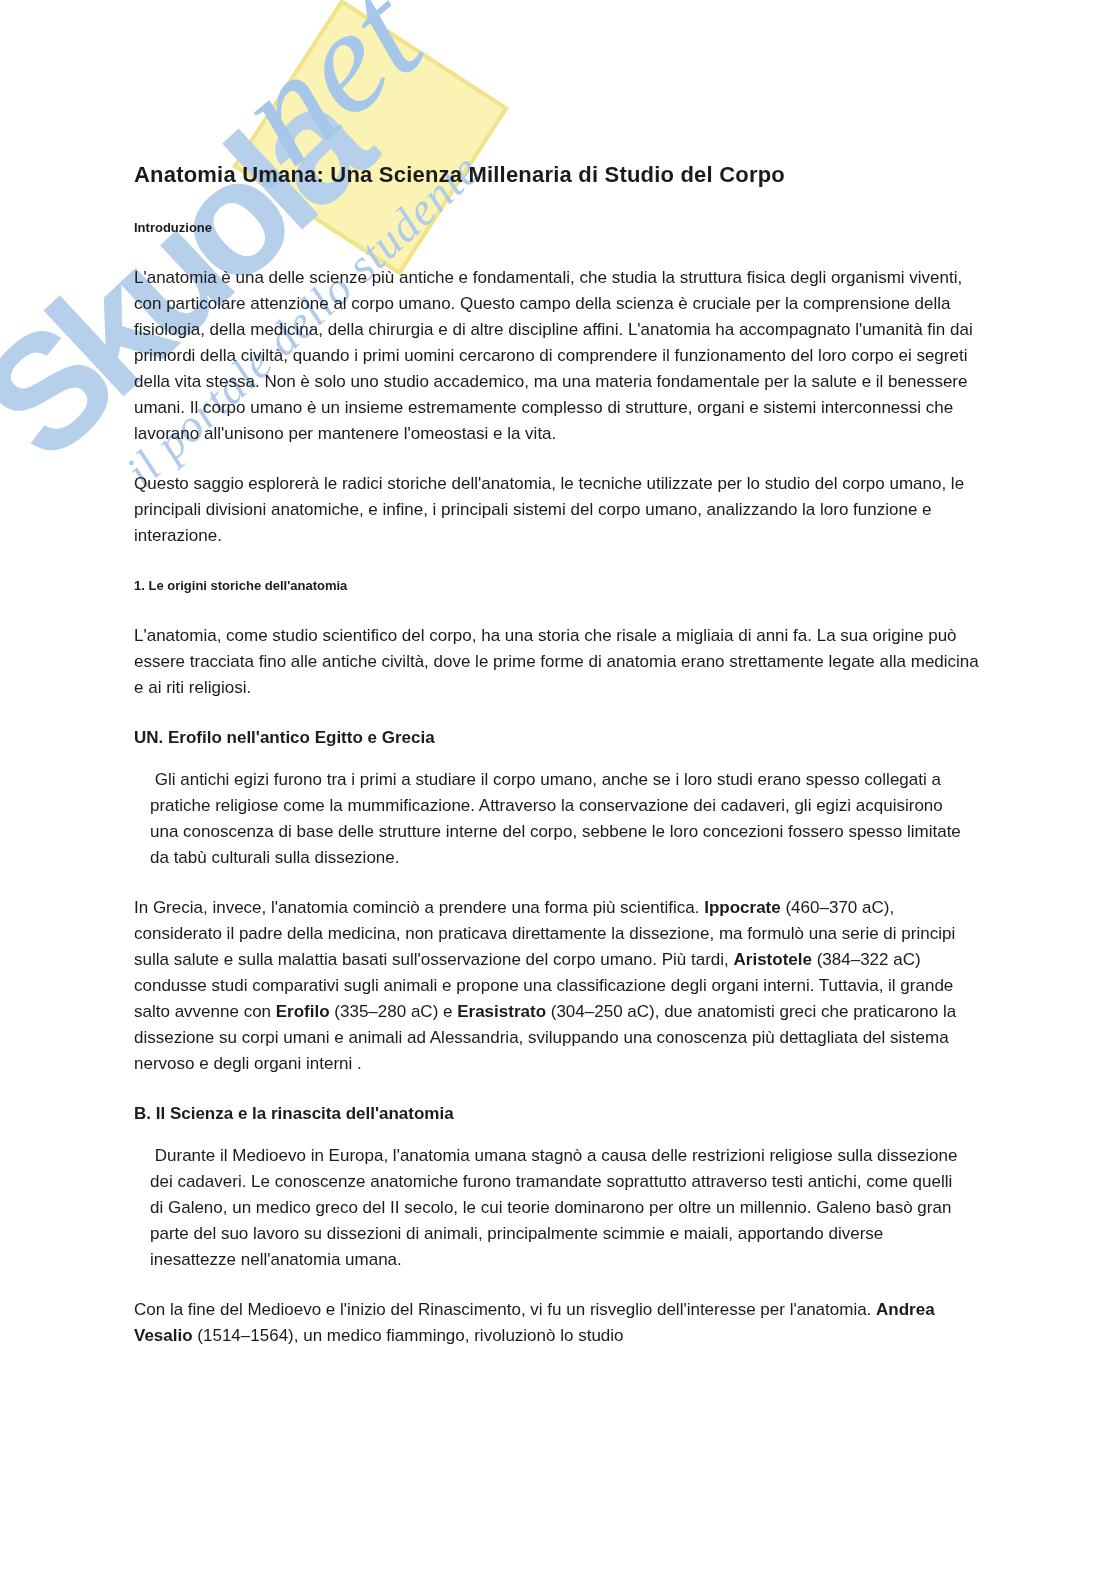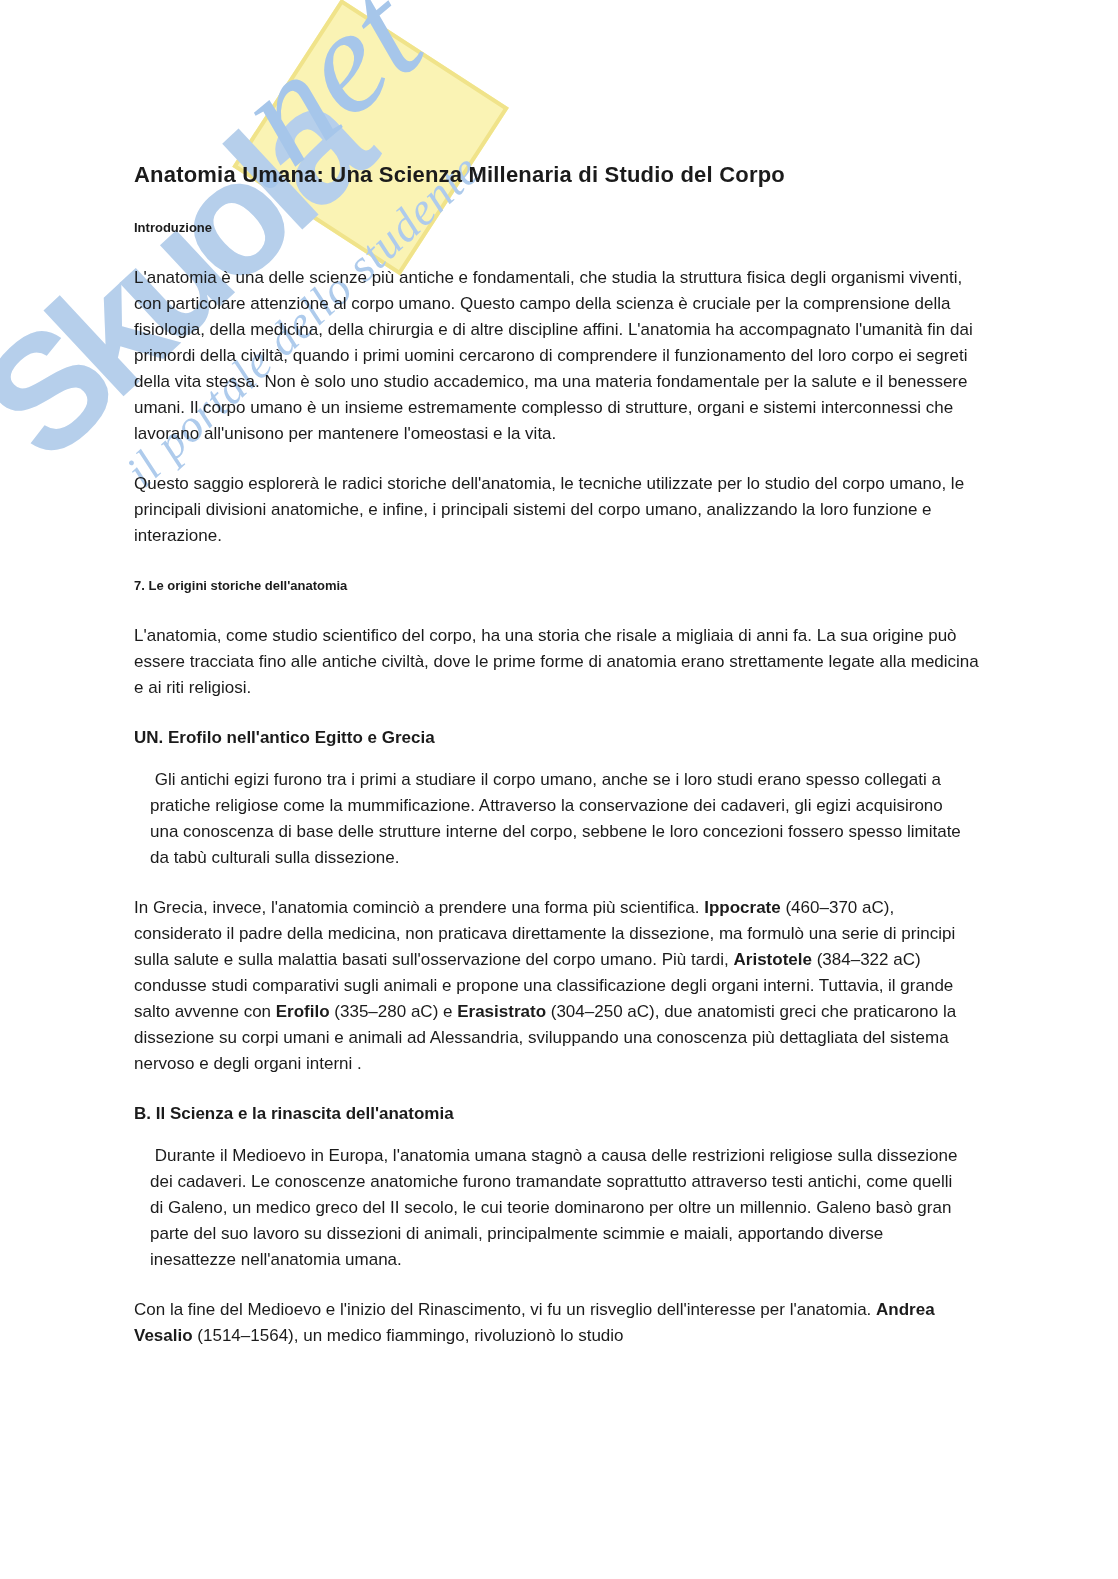--- a/index.html
+++ b/index.html
@@ -139,21 +139,21 @@
   <div class="content">
 
     <h1 class="doc-title">Anatomia Umana: Una Scienza Millenaria di Studio del Corpo</h1>
 
     <h2 class="h-sec">Introduzione</h2>
 
     <p class="para">L'anatomia è una delle scienze più antiche e fondamentali, che studia la struttura fisica degli organismi viventi, con particolare attenzione al corpo umano. Questo campo della scienza è cruciale per la comprensione della fisiologia, della medicina, della chirurgia e di altre discipline affini. L'anatomia ha accompagnato l'umanità fin dai primordi della civiltà, quando i primi uomini cercarono di comprendere il funzionamento del loro corpo ei segreti della vita stessa. Non è solo uno studio accademico, ma una materia fondamentale per la salute e il benessere umani. Il corpo umano è un insieme estremamente complesso di strutture, organi e sistemi interconnessi che lavorano all'unisono per mantenere l'omeostasi e la vita.</p>
 
     <p class="para">Questo saggio esplorerà le radici storiche dell'anatomia, le tecniche utilizzate per lo studio del corpo umano, le principali divisioni anatomiche, e infine, i principali sistemi del corpo umano, analizzando la loro funzione e interazione.</p>
 
-    <h2 class="h-sec">7. Le origini storiche dell'anatomia</h2>
+    <h2 class="h-sec">1. Le origini storiche dell'anatomia</h2>
 
     <p class="para">L'anatomia, come studio scientifico del corpo, ha una storia che risale a migliaia di anni fa. La sua origine può essere tracciata fino alle antiche civiltà, dove le prime forme di anatomia erano strettamente legate alla medicina e ai riti religiosi.</p>
 
     <div class="block">
       <h3 class="h-sub">UN. Erofilo nell'antico Egitto e Grecia</h3>
       <p class="para"> Gli antichi egizi furono tra i primi a studiare il corpo umano, anche se i loro studi erano spesso collegati a pratiche religiose come la mummificazione. Attraverso la conservazione dei cadaveri, gli egizi acquisirono una conoscenza di base delle strutture interne del corpo, sebbene le loro concezioni fossero spesso limitate da tabù culturali sulla dissezione.</p>
     </div>
 
     <p class="para">In Grecia, invece, l'anatomia cominciò a prendere una forma più scientifica. <b>Ippocrate</b> (460–370 aC), considerato il padre della medicina, non praticava direttamente la dissezione, ma formulò una serie di principi sulla salute e sulla malattia basati sull'osservazione del corpo umano. Più tardi, <b>Aristotele</b> (384–322 aC) condusse studi comparativi sugli animali e propone una classificazione degli organi interni. Tuttavia, il grande salto avvenne con <b>Erofilo</b> (335–280 aC) e <b>Erasistrato</b> (304–250 aC), due anatomisti greci che praticarono la dissezione su corpi umani e animali ad Alessandria, sviluppando una conoscenza più dettagliata del sistema nervoso e degli organi interni .</p>
 

